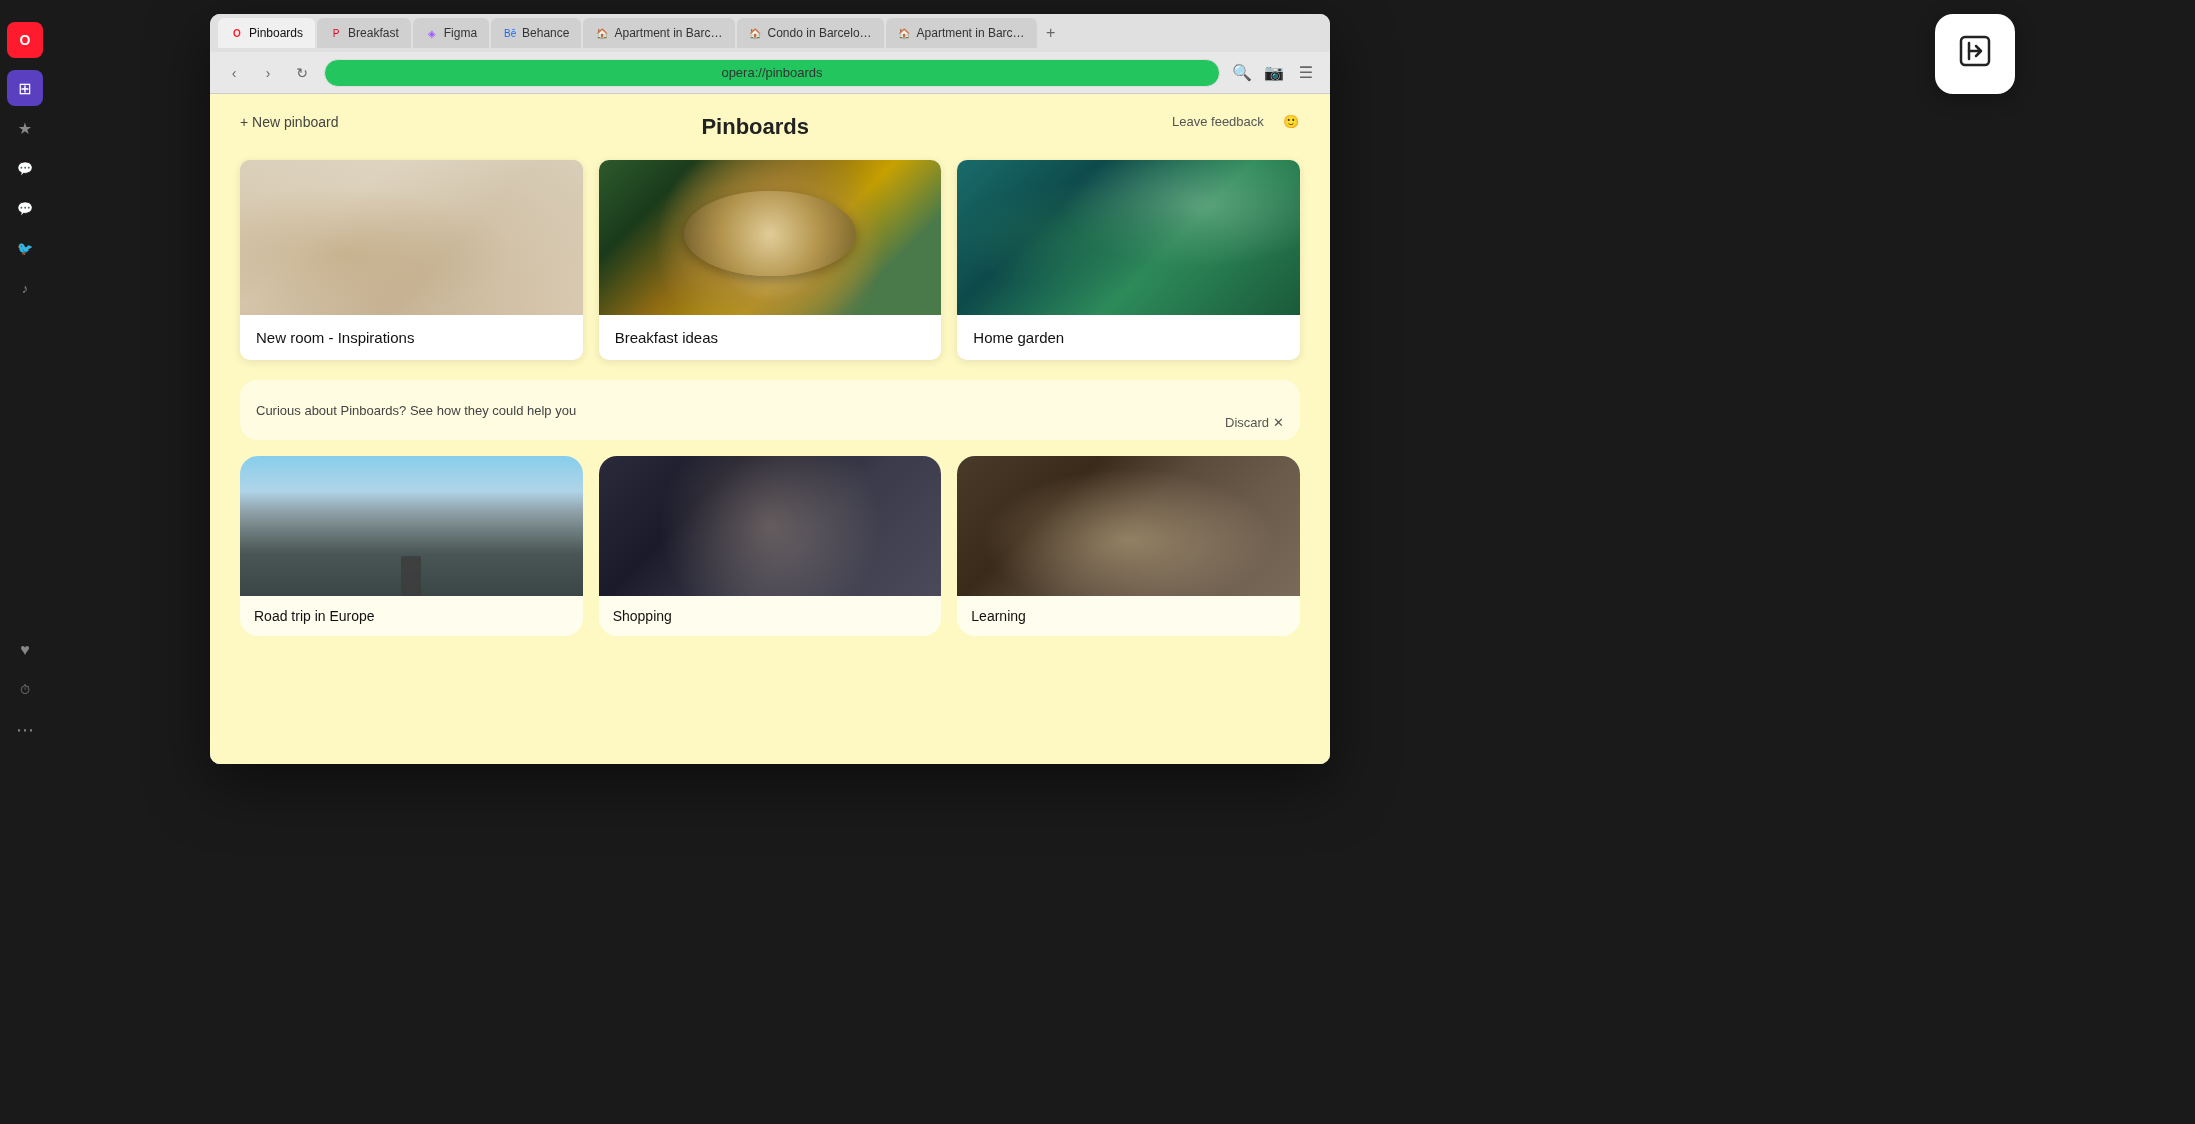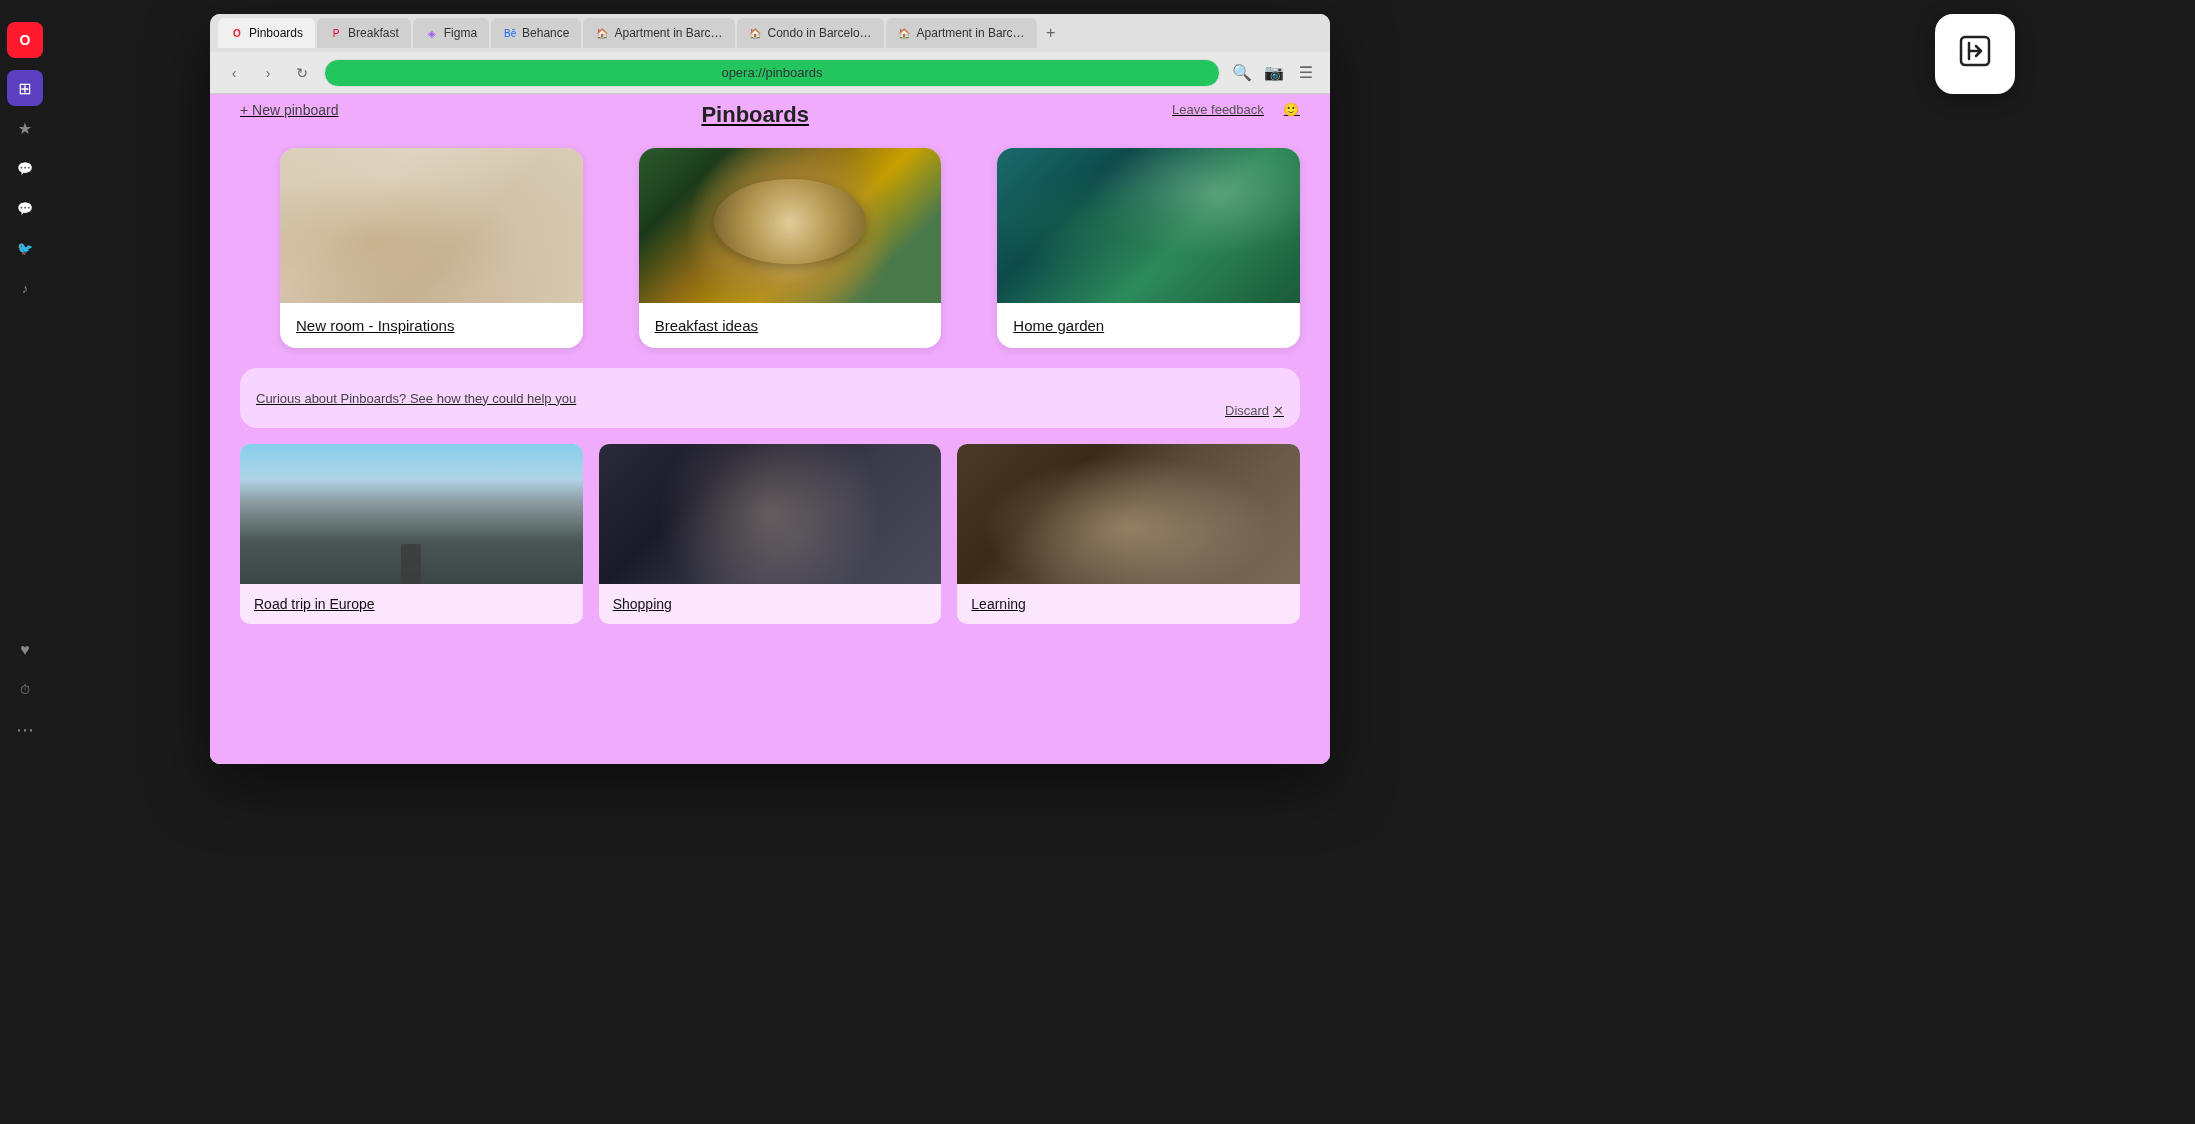--- a/index.html
+++ b/index.html
@@ -118,26 +118,25 @@
       display: flex;
       align-items: center;
       justify-content: center;
       color: #666;
       cursor: pointer;
       font-size: 16px;
     }
 
     
     .content-area {
-      background: #f0abfc;
+      background: #fef9c3;
       height: calc(750px - 80px);
       overflow-y: auto;
-      padding: 8px 30px;
-      position: relative;
-      text-decoration: underline;
+      padding: 20px 30px;
+      position: relative;
     }
 
     
     .page-header {
       display: flex;
       justify-content: space-between;
       align-items: flex-start;
       margin-bottom: 20px;
     }
     .new-pinboard-btn {
@@ -166,25 +165,24 @@
 
     
     .pinboard-grid {
       display: grid;
       grid-template-columns: repeat(3, 1fr);
       gap: 16px;
       margin-bottom: 20px;
     }
     .pinboard-card {
       background: #fff;
-      border-radius: 16px;
+      border-radius: 10px;
       overflow: hidden;
       cursor: pointer;
       box-shadow: 0 2px 8px rgba(0,0,0,0.1);
-      margin-left: 40px;
     }
     .card-label {
       padding: 14px 16px;
       font-size: 15px;
       font-weight: 500;
       color: #111;
     }
 
     
     .img-room {
@@ -318,21 +316,21 @@
     }
 
     
     .suggestion-grid {
       display: grid;
       grid-template-columns: repeat(3, 1fr);
       gap: 16px;
     }
     .suggestion-card {
       background: rgba(255,255,255,0.7);
-      border-radius: 10px;
+      border-radius: 18px;
       overflow: hidden;
       cursor: pointer;
     }
     .suggestion-label {
       padding: 12px 14px;
       font-size: 14px;
       font-weight: 500;
       color: #111;
     }
 

